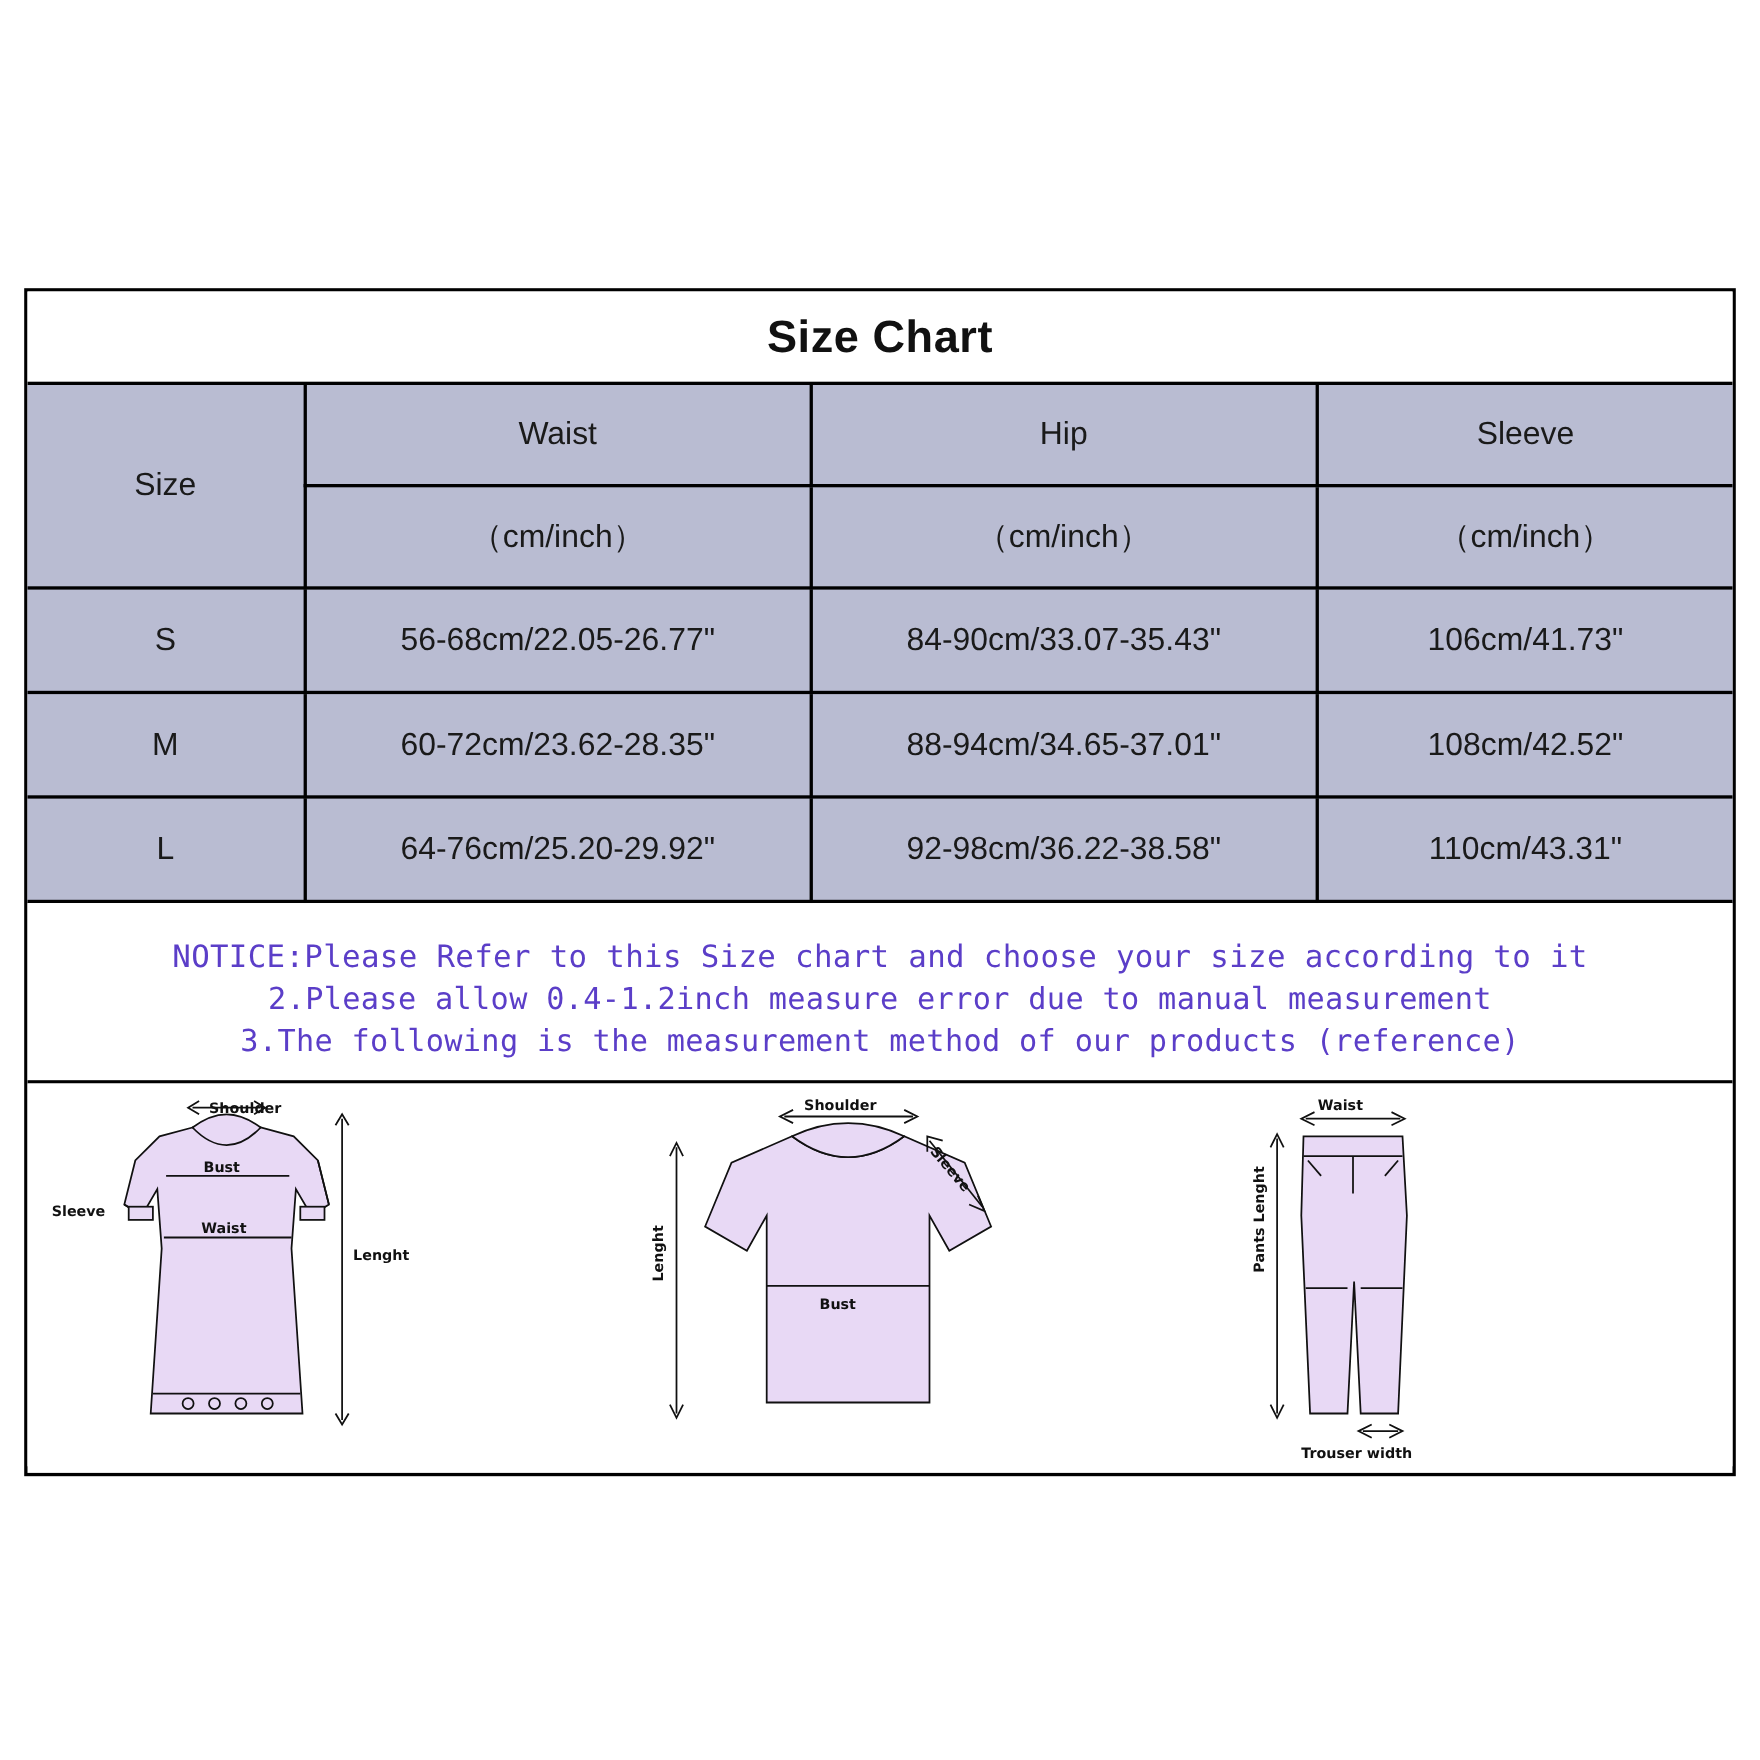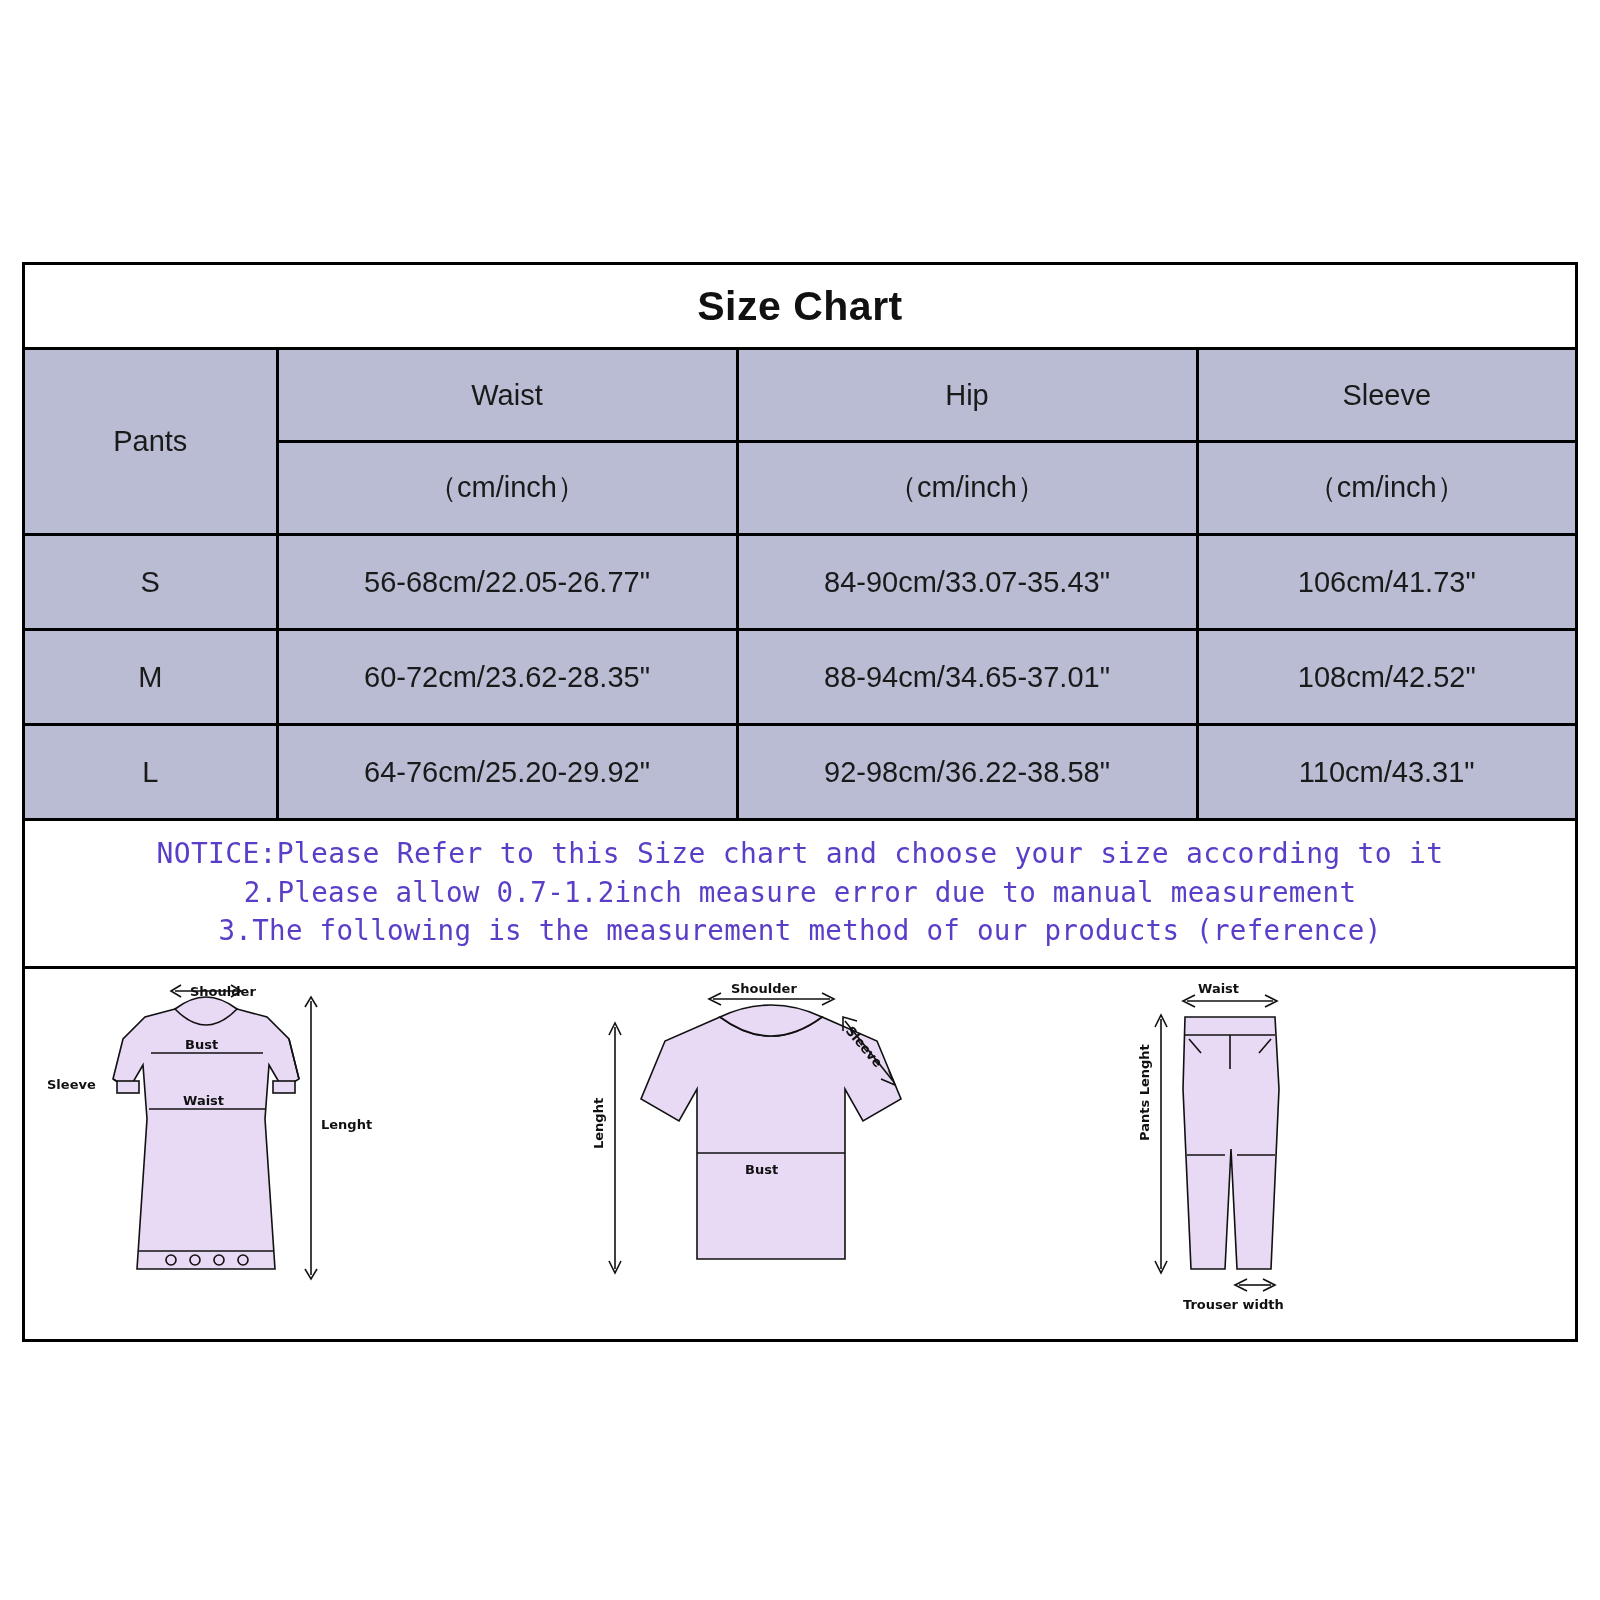--- a/index.html
+++ b/index.html
@@ -64,21 +64,21 @@
   .col-waist { width: 460px; }
   .col-hip { width: 460px; }
   .col-length { width: 378px; }
   .hdr-main { height: 90px; font-size: 31px; }
   .hdr-unit { height: 90px; font-size: 29px; }
   .data-row td { height: 92px; font-size: 29px; }
   .size-cell { font-size: 30px; }
   
   .notice {
     border-bottom: 3px solid #000000;
-    padding: 14px 10px 16px 10px;
+    padding: 30px 10px 16px 10px;
     text-align: center;
     background: #ffffff;
   }
   .notice div {
     font-family: "DejaVu Sans Mono", "Liberation Mono", monospace;
     font-size: 27.5px;
     color: #5b3ec8;
     line-height: 1.38;
     letter-spacing: 0.3px;
     white-space: nowrap;
@@ -118,21 +118,21 @@
 
     <table class="size-table">
       <colgroup>
         <col class="col-size">
           <col class="col-waist">
           <col class="col-hip">
           <col class="col-length">
       </colgroup>
       <tbody>
         <tr>
-          <td rowspan="2" class="size-cell">Pants</td>
+          <td rowspan="2" class="size-cell">Size</td>
           <td class="hdr-main">Waist</td>
           <td class="hdr-main">Hip</td>
           <td class="hdr-main">Sleeve</td>
         </tr>
         <tr>
           <td class="hdr-unit">（cm/inch）</td>
           <td class="hdr-unit">（cm/inch）</td>
           <td class="hdr-unit">（cm/inch）</td>
         </tr>
         <tr class="data-row">
@@ -151,21 +151,21 @@
           <td class="size-cell">L</td>
           <td>64-76cm/25.20-29.92"</td>
           <td>92-98cm/36.22-38.58"</td>
           <td>110cm/43.31"</td>
         </tr>
       </tbody>
     </table>
 
     <div class="notice">
       <div class="line1">NOTICE:Please Refer to this Size chart and choose your size according to it</div>
-      <div>2.Please allow 0.7-1.2inch measure error due to manual measurement</div>
+      <div>2.Please allow 0.4-1.2inch measure error due to manual measurement</div>
       <div>3.The following is the measurement method of our products (reference)</div>
     </div>
 
     <div class="figures">
 
       <div class="fig">
         <svg width="520" height="348" viewBox="0 0 520 348">
           <g stroke="#111" fill="none" stroke-width="1.6">
 
             <path d="M150 40 L120 48 L98 70 L88 110 L104 120 L118 96 L122 150

